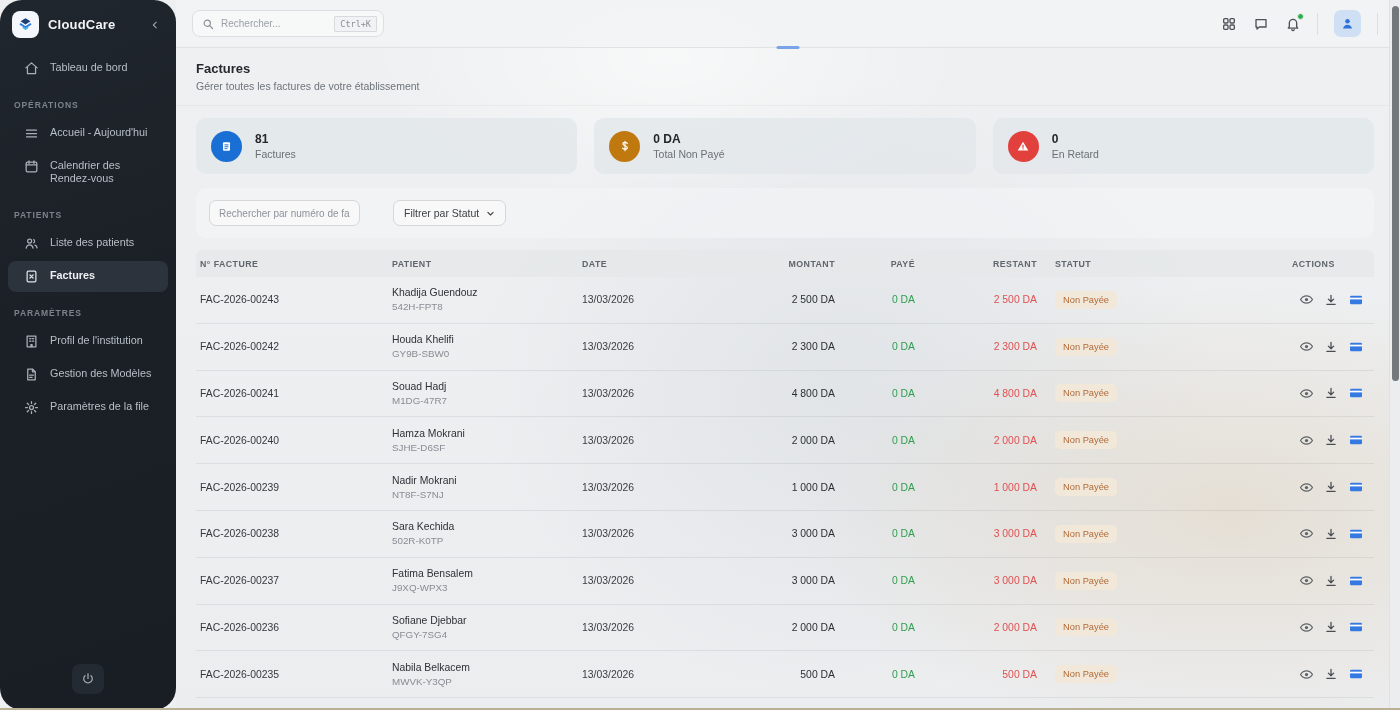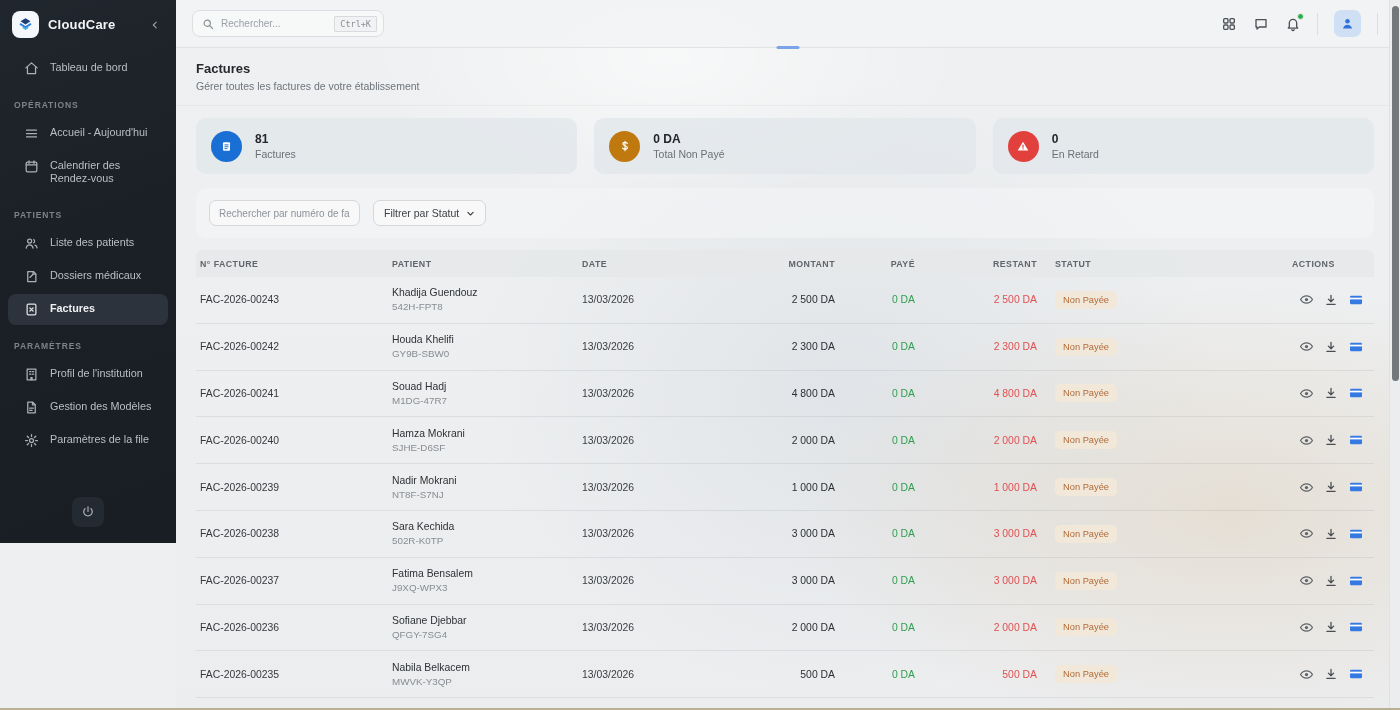--- a/index.html
+++ b/index.html
@@ -5,23 +5,23 @@
   * { margin:0; padding:0; box-sizing:border-box; }
   html,body { width:1400px; height:710px; overflow:hidden; }
   body {
     font-family:"Liberation Sans","DejaVu Sans",sans-serif;
     display:flex; background:#edeff0; color:#2b2e33;
   }
   svg { display:block; }
 
   
   .sidebar {
-    width:176px; height:543px; flex:0 0 176px;
+    width:176px; height:710px; flex:0 0 176px;
     background:linear-gradient(160deg,#20262d 0%,#1b2026 45%,#191e24 100%);
-    color:#c3c8ce; display:flex; flex-direction:column; position:relative; z-index:5;
+    color:#c3c8ce; display:flex; flex-direction:column; position:relative; z-index:5;border-radius:22px;
   }
   .logo-row { display:flex; align-items:center; gap:9px; padding:11px 12px 14px 12px; }
   .logo-box { width:27px; height:27px; background:#f4f7fb; border-radius:8px;
     display:flex; align-items:center; justify-content:center; }
   .logo-name { font-size:13px; font-weight:bold; color:#f2f4f6; letter-spacing:.2px; flex:1; }
   .collapse-btn { color:#9aa1a9; font-size:12px; padding:2px 4px; cursor:pointer; }
   .nav-section-label { font-size:8.5px; letter-spacing:.9px; color:#7c838b;
     text-transform:uppercase; padding:15px 14px 7px 14px; font-weight:bold; }
   .nav-item { display:flex; align-items:flex-start; gap:11px; padding:8px 10px 8px 16px;
     margin:1px 8px; border-radius:8px; font-size:10.8px; color:#b9bfc6; cursor:pointer; line-height:1.25; }
@@ -77,21 +77,21 @@
 
   
   .filter-panel { margin:14px 26px 0 20px; background:rgba(244,245,246,.6);
     border-radius:10px; padding:12px 13px; display:flex; gap:13px; }
   .filter-input { width:151px; height:26px; border:1px solid #d5d8db; border-radius:7px;
     background:rgba(250,250,251,.75); font-size:10px; color:#4a4f54; padding:0 9px;
     font-family:inherit; outline:none; }
   .filter-input::placeholder { color:#8d939a; }
   .filter-select { height:26px; border:1px solid #d5d8db; border-radius:7px;
     background:rgba(250,250,251,.75); font-size:10.5px; color:#3d4145; padding:0 10px;
-    display:flex; align-items:center; gap:7px; cursor:pointer; }
+    display:flex; align-items:center; gap:7px; cursor:pointer;margin-left:20px; }
   .filter-select .chev { color:#3d4145; }
 
   
   .table-wrap { margin:12px 26px 0 20px; }
   .grid-cols { display:grid;
     grid-template-columns:192px 190px 200px 65px 80px 114px 150px 1fr 86px;
     align-items:center; }
   .thead { height:27px; background:rgba(229,231,233,.85); border-radius:7px 7px 0 0; }
   .th { font-size:8.8px; letter-spacing:.45px; color:#5f656b; font-weight:bold;
     text-transform:uppercase; padding:0 4px; }
@@ -176,30 +176,20 @@
   <div class="nav-item">
     <span class="ni-icon">
       <svg width="15" height="15" viewBox="0 0 24 24" fill="none" stroke="currentColor" stroke-width="2" stroke-linecap="round" stroke-linejoin="round">
           <circle cx="9" cy="8" r="3.2"></circle>
           <path d="M3.5 19.5c.6-3.6 2.7-5.3 5.5-5.3s4.9 1.7 5.5 5.3"></path>
           <path d="M15.5 5.6a3.2 3.2 0 0 1 0 5.3M17.5 14.6c2 .5 3 2.1 3.4 4.4"></path>
         </svg>
     </span>
     <span>Liste des patients</span>
   </div>
-  <div class="nav-item">
-    <span class="ni-icon">
-      <svg width="15" height="15" viewBox="0 0 24 24" fill="none" stroke="currentColor" stroke-width="2" stroke-linecap="round" stroke-linejoin="round">
-          <path d="M6 4h9l4 4v12H6z"></path>
-          <path d="M14.5 4.2v4h4"></path>
-          <path d="M9.5 13.5l5-5"></path>
-        </svg>
-    </span>
-    <span>Dossiers médicaux</span>
-  </div>
   <div class="nav-item active">
     <span class="ni-icon">
       <svg width="15" height="15" viewBox="0 0 24 24" fill="none" stroke="currentColor" stroke-width="2" stroke-linecap="round" stroke-linejoin="round">
           <rect x="5" y="3.5" width="14" height="17" rx="2"></rect>
           <path d="M9.5 9.5l5 5M14.5 9.5l-5 5"></path>
         </svg>
     </span>
     <span>Factures</span>
   </div>
 

